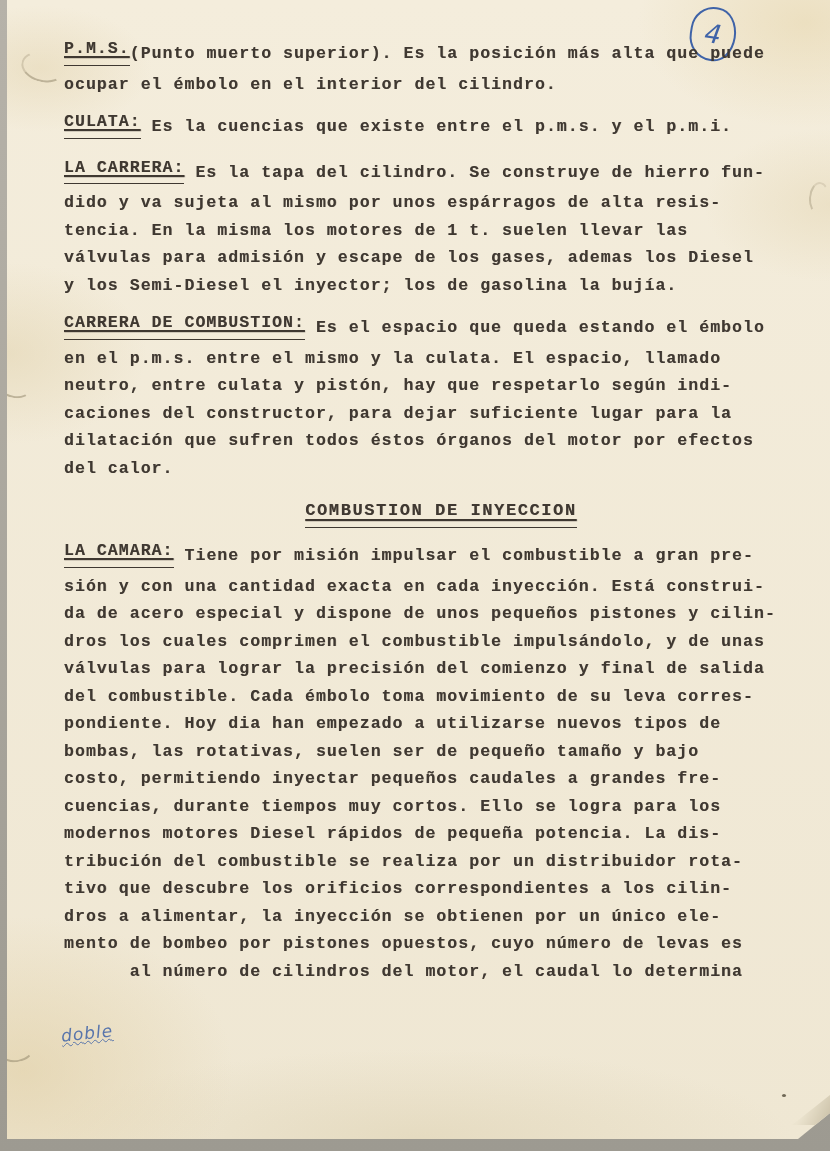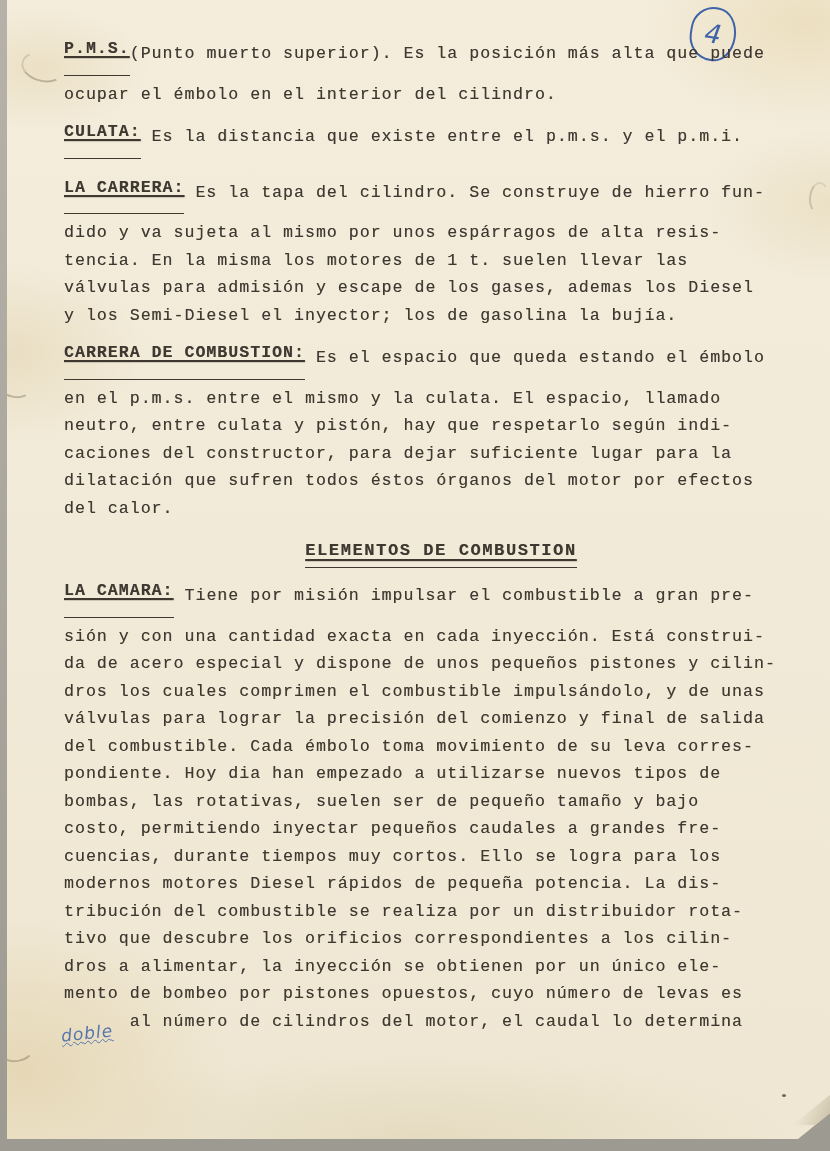--- a/index.html
+++ b/index.html
@@ -26,23 +26,23 @@
   .content {
     position: absolute; left: 57px; top: 40px; width: 754px;
     font-size: 16.5px; letter-spacing: 1.05px; line-height: 27.5px;
     text-shadow: 0.3px 0.4px 0.6px rgba(63,56,49,.5);
   }
   .para { margin: 0 0 15px 0; }
   .sec-head {
     position: relative; top: -5px;
     display: inline-block; font-weight: bold;
     text-decoration: underline; text-decoration-thickness: 1.6px; text-underline-offset: 3px;
-    border-bottom: 1.6px solid currentColor; padding-bottom: 12px;
+    border-bottom: 1.6px solid currentColor; padding-bottom: 2px;
   }
-  .sec-body { white-space: pre-wrap; }
+  .sec-body { white-space: pre-wrap; font-weight: bold; }
   .center-head { text-align: center; margin: 2px 0 14px 0; }
   .center-head span {
     display: inline-block; font-weight: bold; font-size: 17px; letter-spacing: 1.6px;
     text-decoration: underline; text-decoration-thickness: 1.6px; text-underline-offset: 4px;
     border-bottom: 1.6px solid currentColor; padding-bottom: 2.5px;
   }
   .circled-number {
     position: absolute; left: 683px; top: 7px; width: 42px; height: 50px;
     border: 2.6px solid #3f63a8; color: #3f63a8;
     border-radius: 52% 48% 46% 54% / 46% 54% 52% 48%;
@@ -90,42 +90,42 @@
 
     <div class="content">
 
       <div class="para">
         <span class="sec-head">P.M.S.</span><span class="sec-body">(Punto muerto superior). Es la posición más alta que puede
 ocupar el émbolo en el interior del cilindro.</span>
       </div>
 
 
       <div class="para">
-        <span class="sec-head">CULATA:</span><span class="sec-body"> Es la distancia que existe entre el p.m.s. y el p.m.i.</span>
+        <span class="sec-head">CULATA:</span><span class="sec-body"> Es la cuencias que existe entre el p.m.s. y el p.m.i.</span>
       </div>
 
       <div class="para">
         <span class="sec-head">LA CARRERA:</span><span class="sec-body"> Es la tapa del cilindro. Se construye de hierro fun-
 dido y va sujeta al mismo por unos espárragos de alta resis-
 tencia. En la misma los motores de 1 t. suelen llevar las
 válvulas para admisión y escape de los gases, ademas los Diesel
 y los Semi-Diesel el inyector; los de gasolina la bujía.</span>
       </div>
 
       <div class="para">
         <span class="sec-head">CARRERA DE COMBUSTION:</span><span class="sec-body"> Es el espacio que queda estando el émbolo
 en el p.m.s. entre el mismo y la culata. El espacio, llamado
 neutro, entre culata y pistón, hay que respetarlo según indi-
 caciones del constructor, para dejar suficiente lugar para la
 dilatación que sufren todos éstos órganos del motor por efectos
 del calor.</span>
       </div>
 
       <div class="center-head">
-        <span>ELEMENTOS DE COMBUSTION</span>
+        <span>COMBUSTION DE INYECCION</span>
       </div>
 
       <div class="para">
         <span class="sec-head">LA CAMARA:</span><span class="sec-body"> Tiene por misión impulsar el combustible a gran pre-
 sión y con una cantidad exacta en cada inyección. Está construi-
 da de acero especial y dispone de unos pequeños pistones y cilin-
 dros los cuales comprimen el combustible impulsándolo, y de unas
 válvulas para lograr la precisión del comienzo y final de salida
 del combustible. Cada émbolo toma movimiento de su leva corres-
 pondiente. Hoy dia han empezado a utilizarse nuevos tipos de

